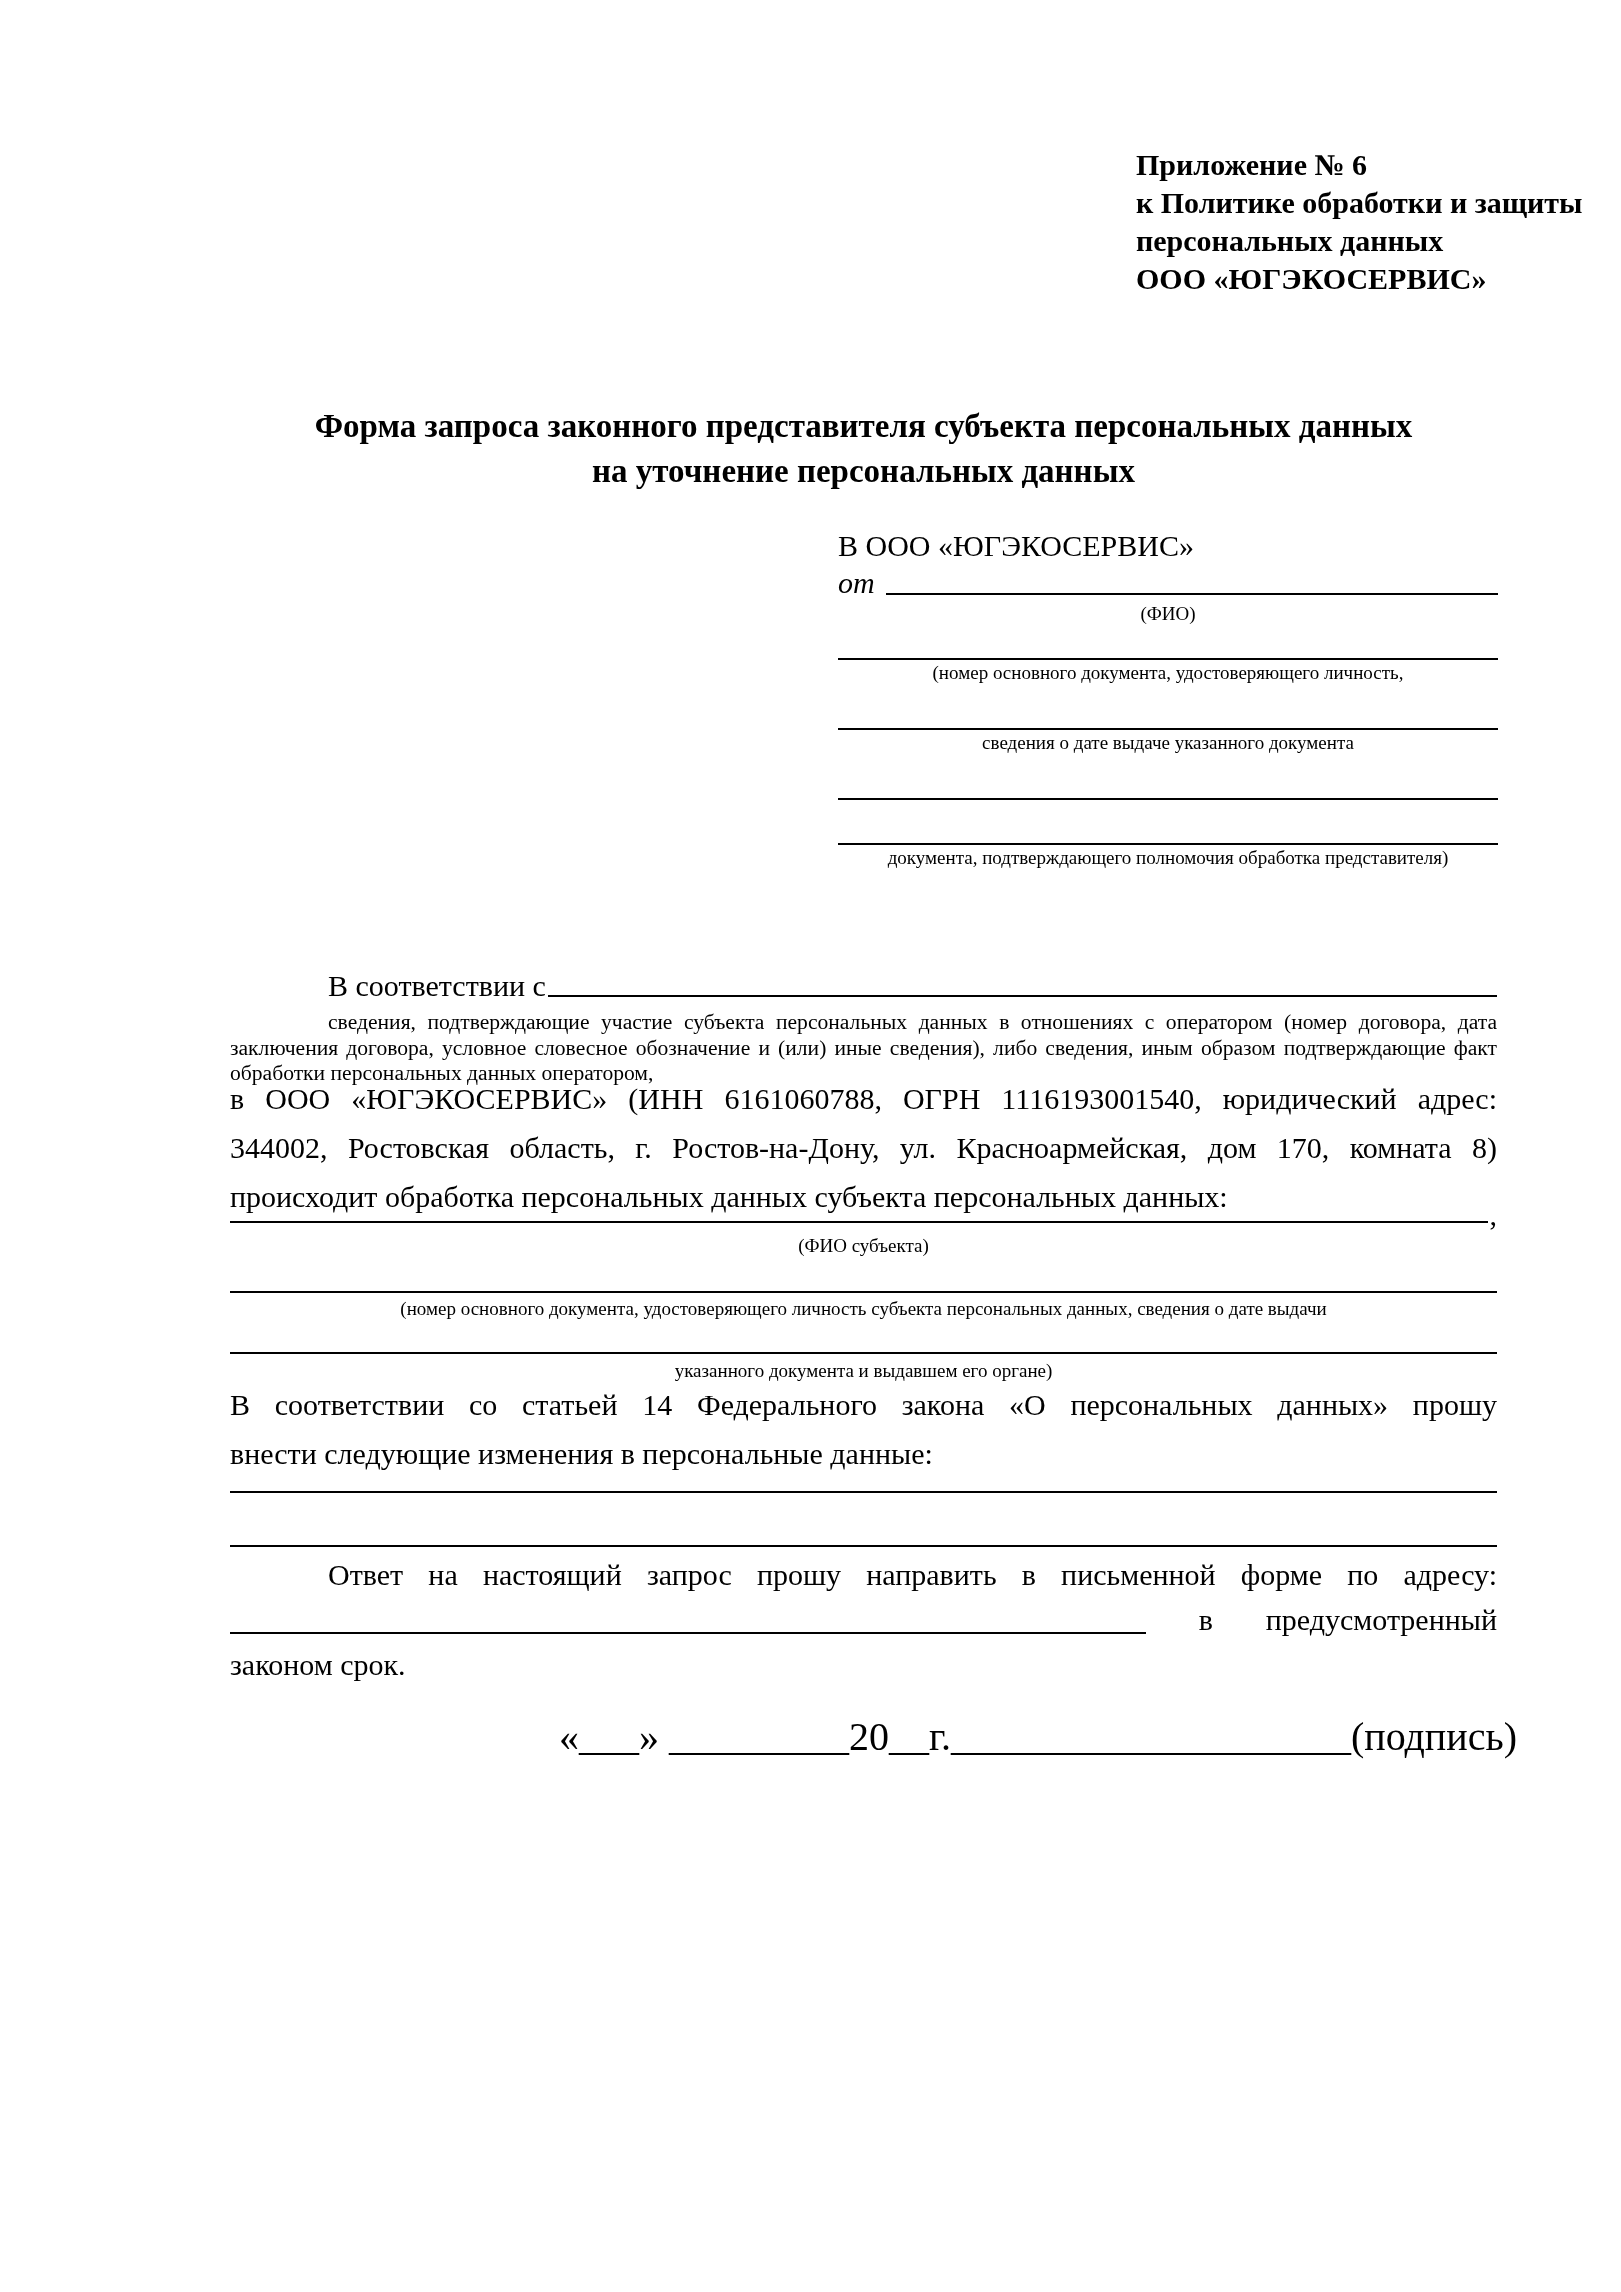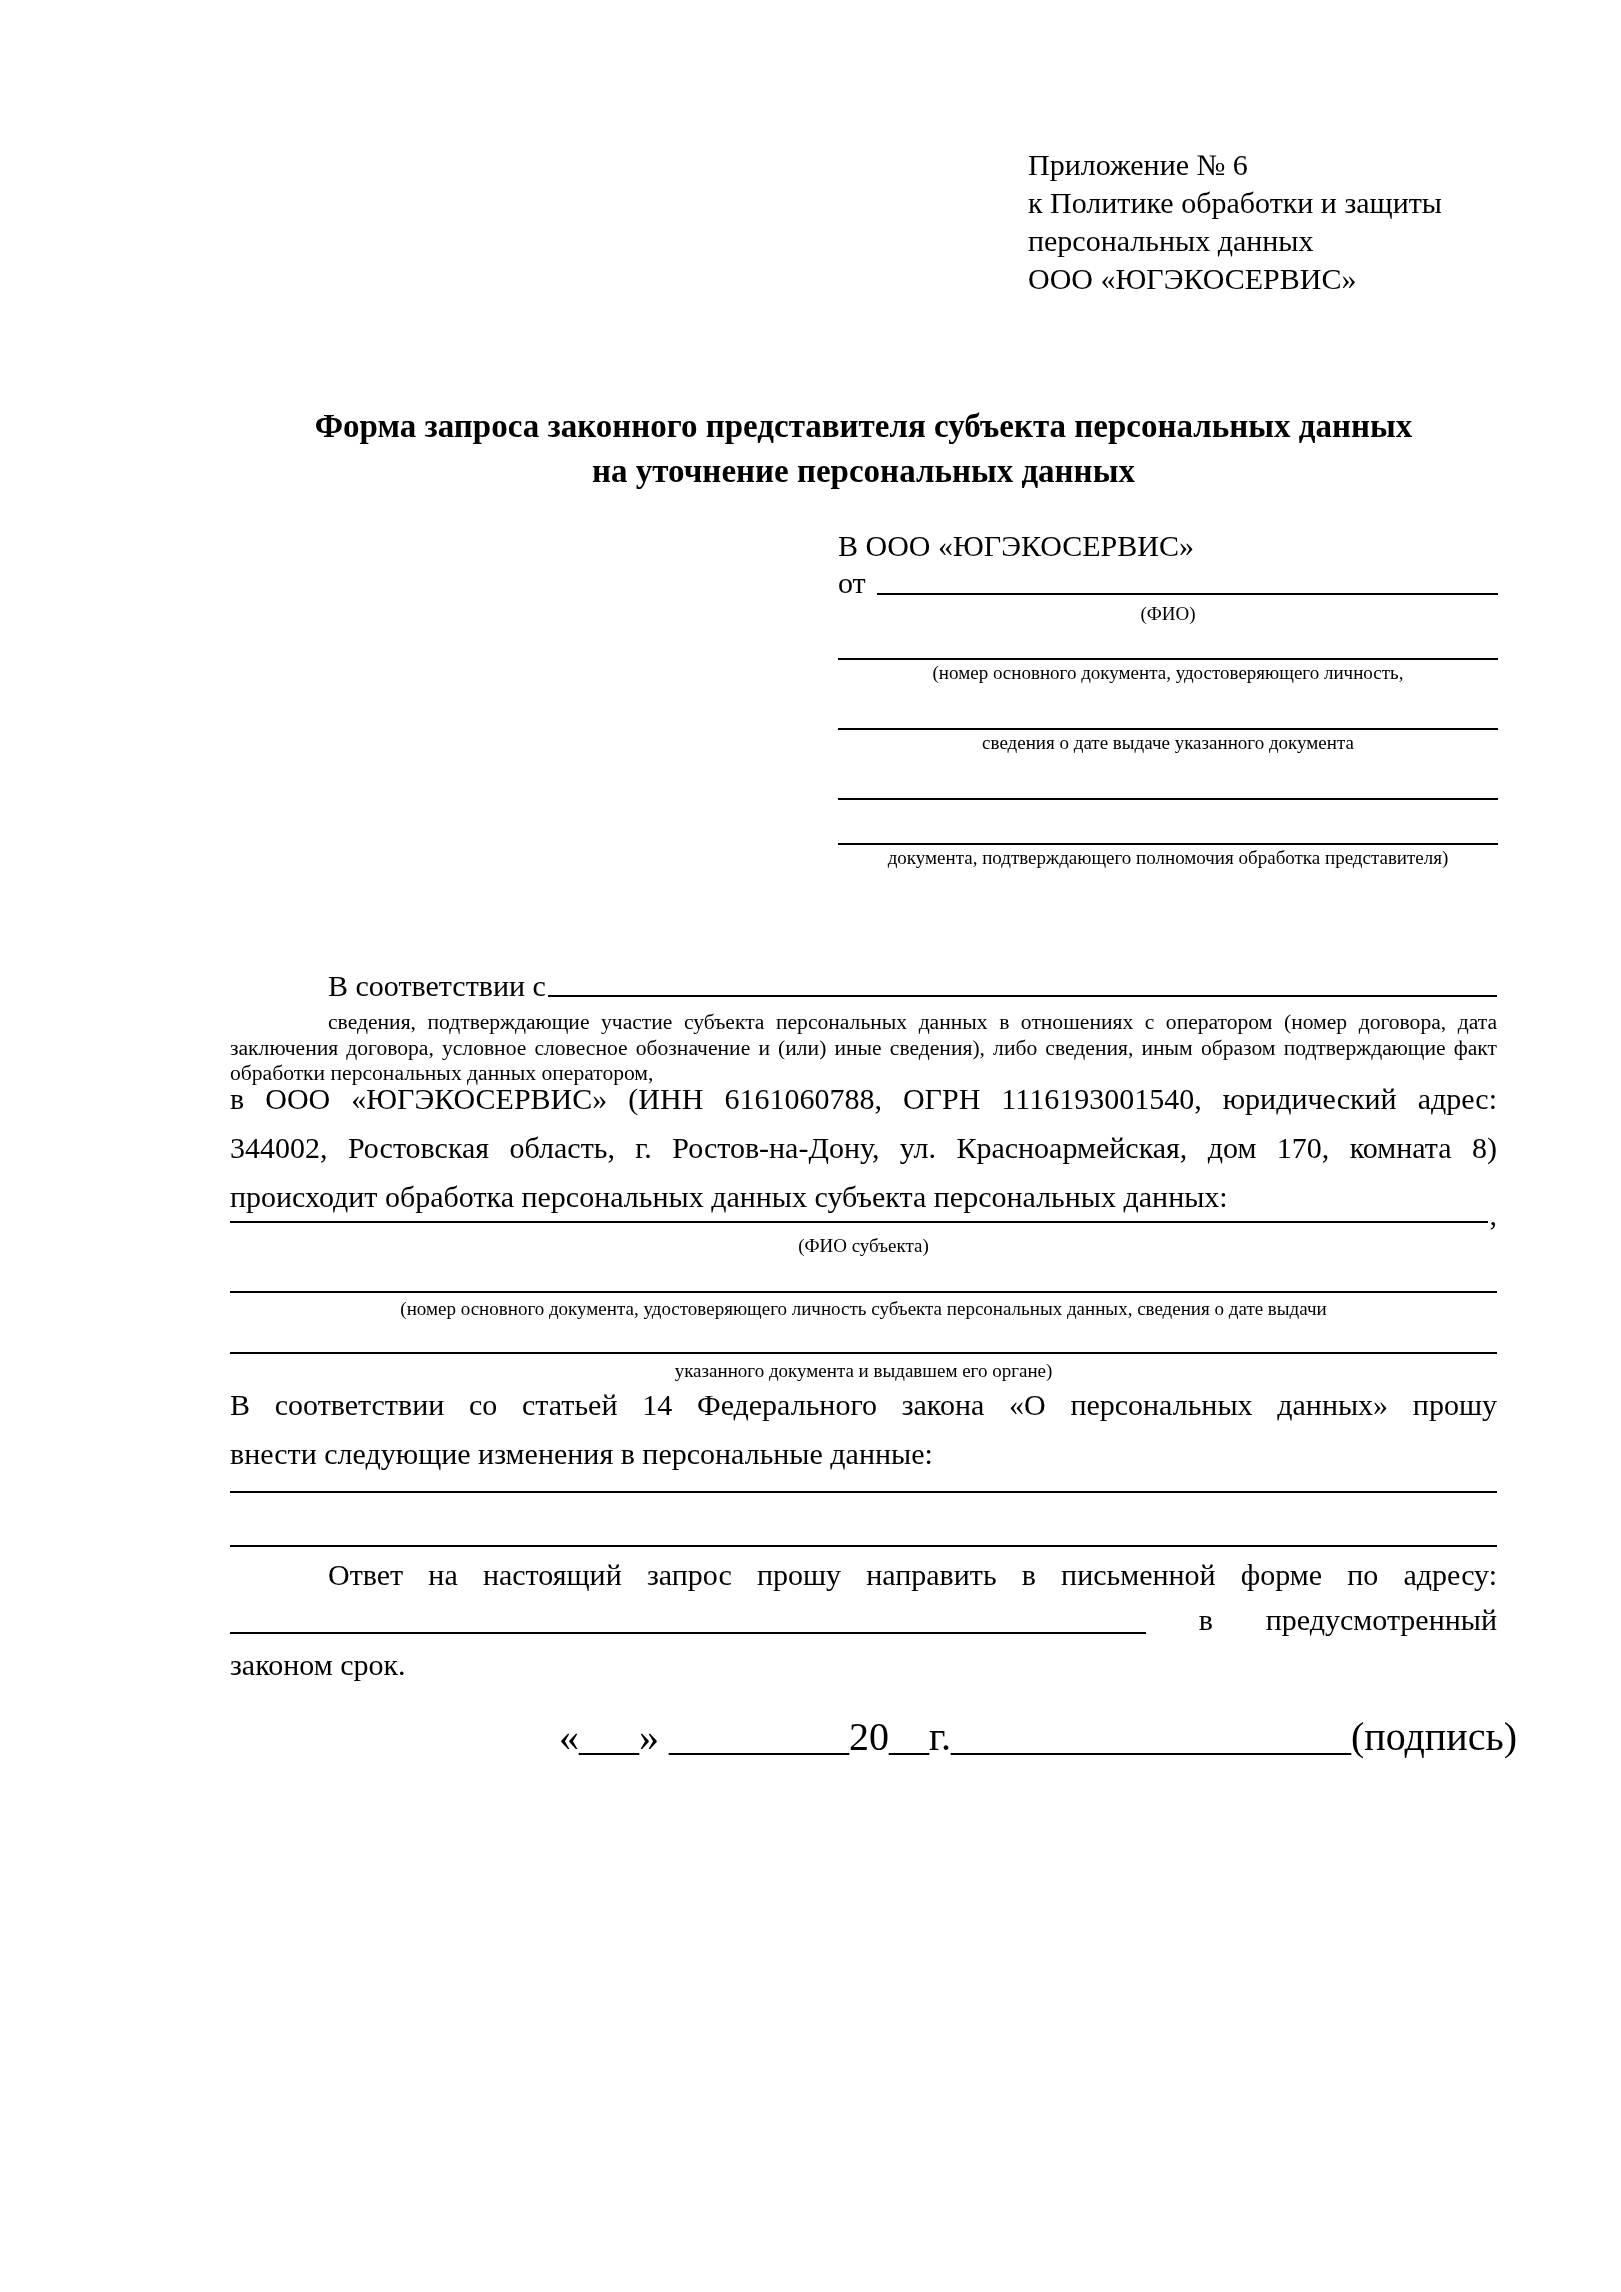--- a/index.html
+++ b/index.html
@@ -14,29 +14,29 @@
   }
   .abs{position:absolute;}
   .body-text{font-size:30px;line-height:49px;}
   .cap{font-size:19px;line-height:25.5px;text-align:center;}
   .jline{text-align:justify;text-align-last:justify;}
   .ind{text-indent:98px;}
   .uline{border-bottom:2.9px solid #000;}
   .fill{flex:1;border-bottom:2.9px solid #000;margin-bottom:5.9px;}
 
   
-  #hdr{left:1028px;top:146px;font-size:30px;line-height:38px;}
+  #hdr{left:1136px;top:146px;font-size:30px;line-height:38px;font-weight:bold;}
 
   
   #title{left:230px;top:404px;width:1267px;text-align:center;font-weight:bold;font-size:33px;line-height:45px;}
 
   
   #addr{left:838px;top:527px;width:660px;font-size:30px;line-height:37px;}
   #addr .from-row{display:flex;height:37px;}
-  #addr .from-row .lbl{margin-right:11px;}
+  #addr .from-row .lbl{margin-right:11px;font-style:italic;}
   #addr .pair{margin-top:7.8px;}
   #addr .pair .uline{height:35px;}
   #addr .pair.first .uline{height:23.5px;}
 
   
   #zapros{left:230px;top:933px;width:1267px;text-align:center;font-size:30px;line-height:37px;}
   #intro{left:230px;top:968px;width:1267px;display:flex;font-size:30px;line-height:35px;}
   #intro .sp{width:98px;}
   #intro .lbl{margin-right:2px;}
 

